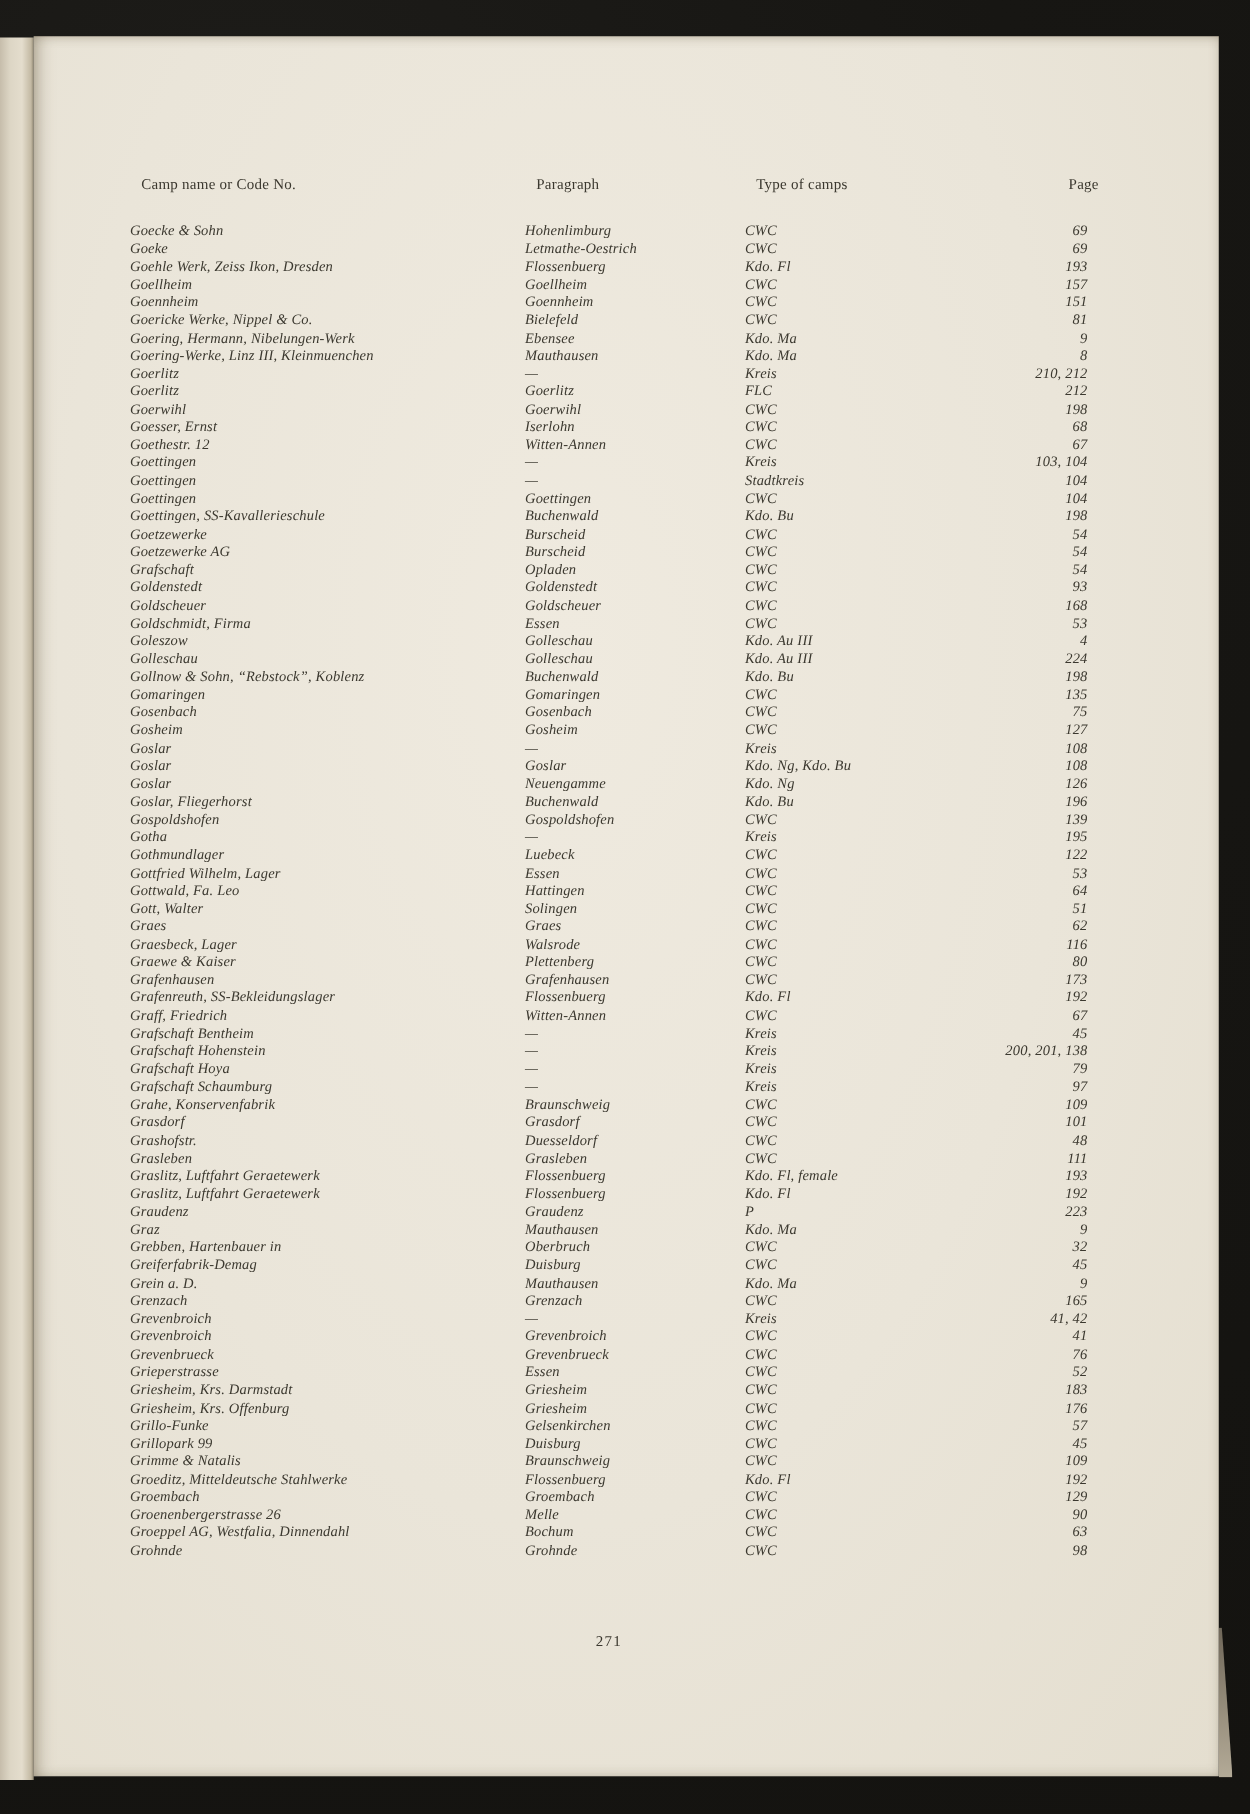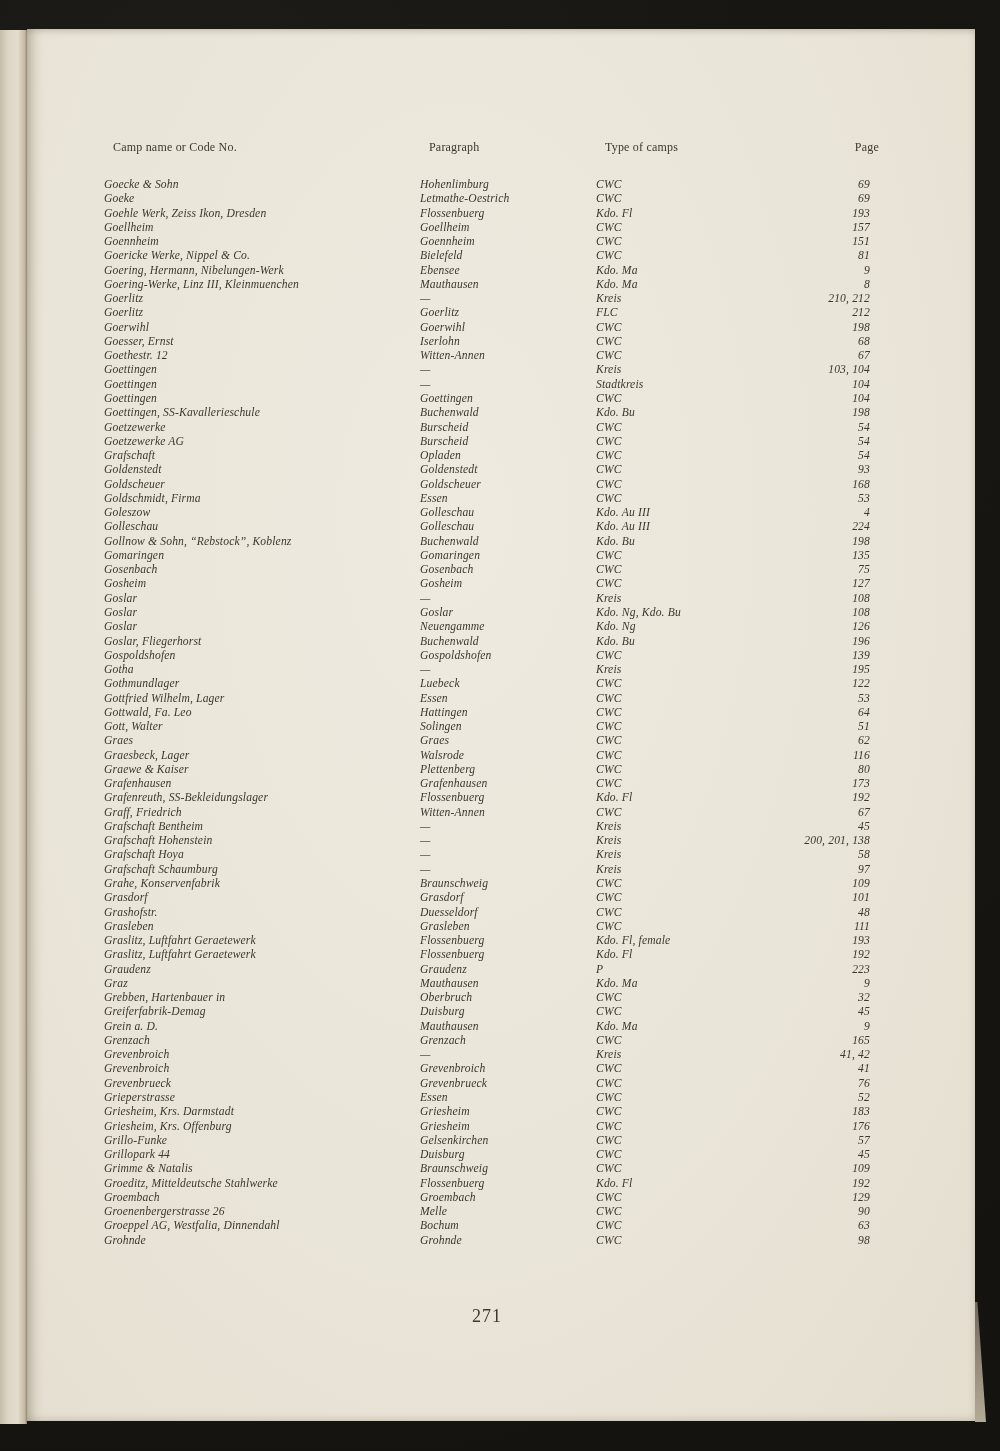--- a/index.html
+++ b/index.html
@@ -76,21 +76,21 @@
     letter-spacing: 0.15px;
   }
   .cell { white-space: nowrap; }
   .cell-page { text-align: right; }
   .page-number {
     position: absolute;
     left: 77px;
     top: 1277px;
     width: 766px;
     text-align: center;
-    font-size: 18px;
+    font-size: 12px;
     letter-spacing: 1px;
     color: #3b382f;
   }
 </style>
 </head>
 <body>
 
 <div class="prev-edge"></div>
 
 <div class="page">
@@ -381,21 +381,21 @@
       <div class="row">
         <span class="cell cell-camp">Grafschaft Hohenstein</span>
         <span class="cell cell-paragraph">—</span>
         <span class="cell cell-type">Kreis</span>
         <span class="cell cell-page">200, 201, 138</span>
       </div>
       <div class="row">
         <span class="cell cell-camp">Grafschaft Hoya</span>
         <span class="cell cell-paragraph">—</span>
         <span class="cell cell-type">Kreis</span>
-        <span class="cell cell-page">58</span>
+        <span class="cell cell-page">79</span>
       </div>
       <div class="row">
         <span class="cell cell-camp">Grafschaft Schaumburg</span>
         <span class="cell cell-paragraph">—</span>
         <span class="cell cell-type">Kreis</span>
         <span class="cell cell-page">97</span>
       </div>
       <div class="row">
         <span class="cell cell-camp">Grahe, Konservenfabrik</span>
         <span class="cell cell-paragraph">Braunschweig</span>
@@ -504,21 +504,21 @@
         <span class="cell cell-type">CWC</span>
         <span class="cell cell-page">176</span>
       </div>
       <div class="row">
         <span class="cell cell-camp">Grillo-Funke</span>
         <span class="cell cell-paragraph">Gelsenkirchen</span>
         <span class="cell cell-type">CWC</span>
         <span class="cell cell-page">57</span>
       </div>
       <div class="row">
-        <span class="cell cell-camp">Grillopark 44</span>
+        <span class="cell cell-camp">Grillopark 99</span>
         <span class="cell cell-paragraph">Duisburg</span>
         <span class="cell cell-type">CWC</span>
         <span class="cell cell-page">45</span>
       </div>
       <div class="row">
         <span class="cell cell-camp">Grimme &amp; Natalis</span>
         <span class="cell cell-paragraph">Braunschweig</span>
         <span class="cell cell-type">CWC</span>
         <span class="cell cell-page">109</span>
       </div>

